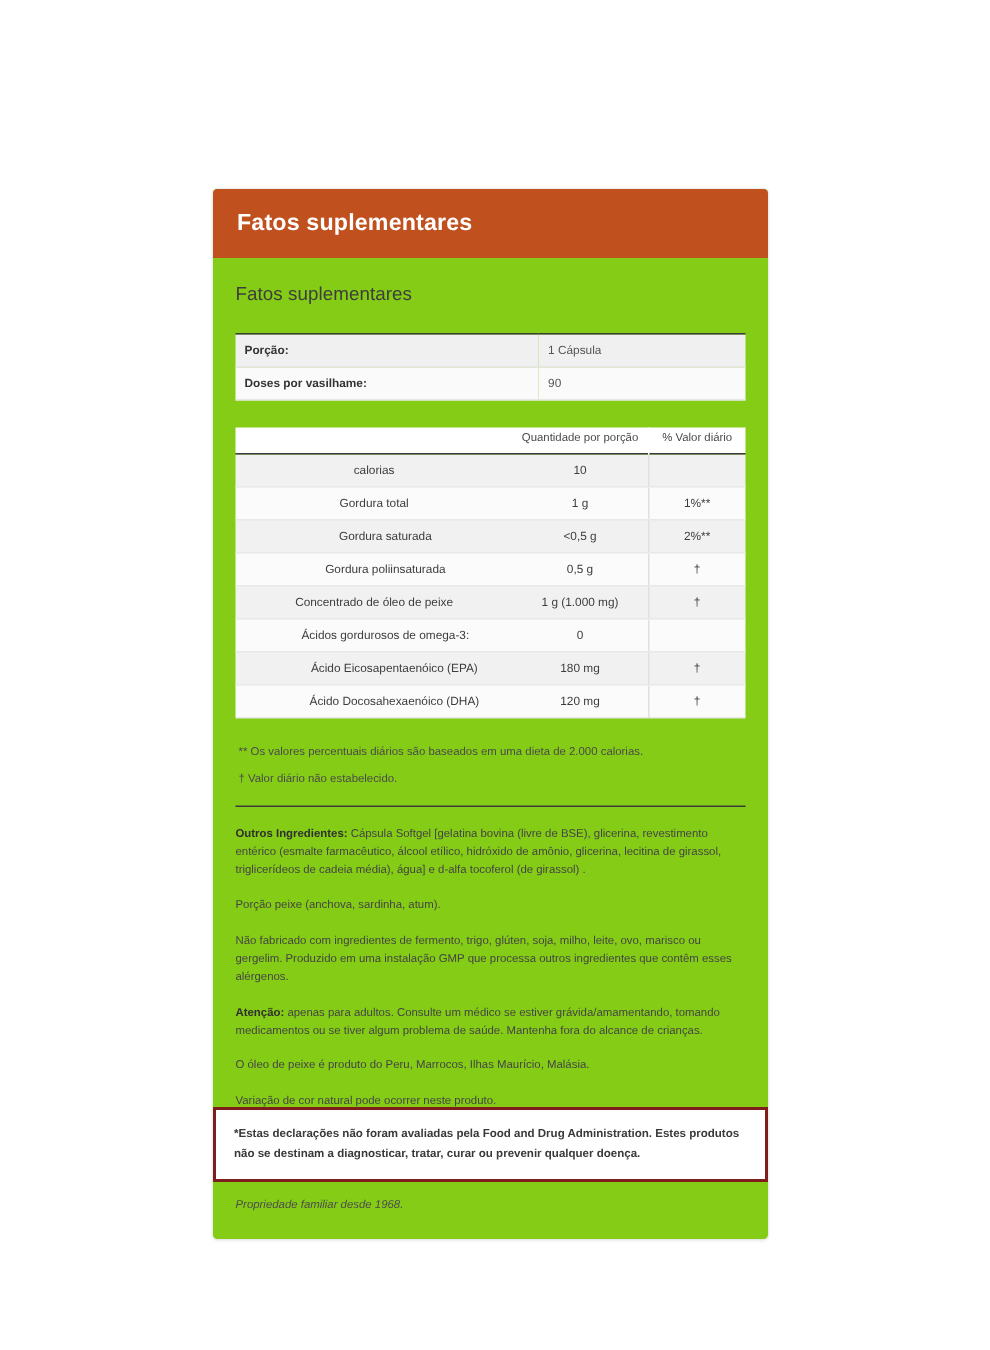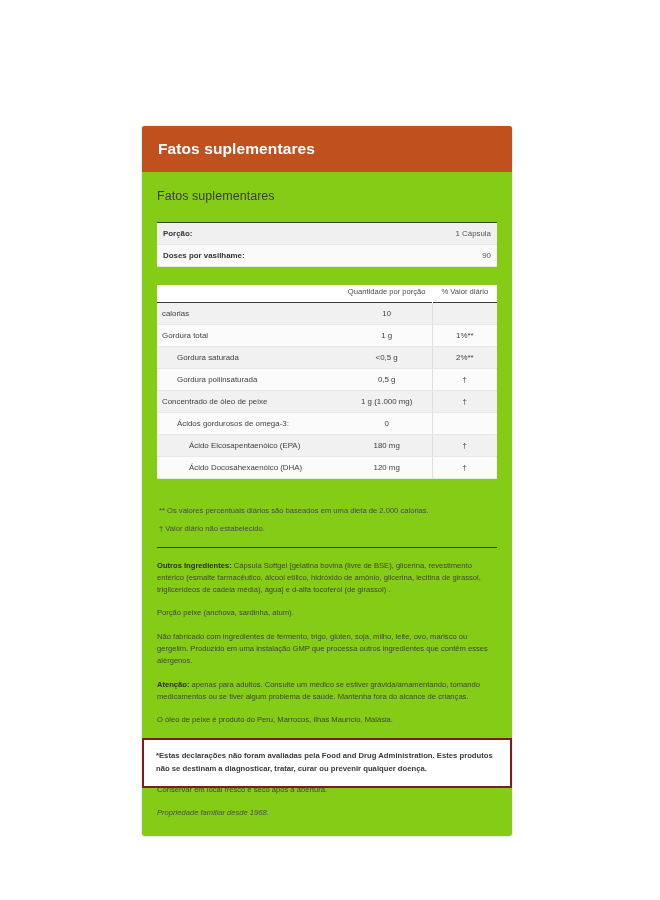--- a/index.html
+++ b/index.html
@@ -83,60 +83,60 @@
     border-bottom: 1px solid #e6e6e6;
   }
   .serving-table tr:nth-child(odd) td { background: #f0f0f0; }
   .serving-table tr:nth-child(even) td { background: #fafafa; }
   .serving-table td.lbl {
     font-weight: bold;
     color: #333;
     width: 56%;
   }
   .serving-table td.val {
-    text-align: right;
+    text-align: left;
     color: #555;
     font-weight: normal;
   }
 
   
   .nutri-head td {
     font-size: 7.6px;
     color: #4a4a4a;
     padding: 2px 4px 5px 4px;
     vertical-align: bottom;
     text-align: center;
     line-height: 1.28;
     background: #ffffff;
   }
   .nutri-head td.blank { width: 56%; }
   .nutri-head td.c-amt { width: 26%; }
   .nutri-head td.c-dv  { width: 18%; }
 
   .nutri-table {
-    margin-bottom: 26px;
+    margin-bottom: 16px;
   }
   .nutri-table .sep-top td {
     border-top: 1.6px solid #3a3a3a;
     padding: 0;
     height: 0;
     line-height: 0;
     font-size: 0;
   }
   .nutri-table tbody.rows td {
     font-size: 7.9px;
     padding: 6px 5px 6px 5px;
     border-bottom: 1px solid #e8e8e8;
     vertical-align: middle;
     color: #3d3d3d;
   }
   .nutri-table tbody.rows tr:nth-child(odd) td { background: #f1f1f1; }
   .nutri-table tbody.rows tr:nth-child(even) td { background: #fbfbfb; }
 
-  .nutri-table td.name   { text-align: left; width: 56%; padding-left: 8px; }
+  .nutri-table td.name   { text-align: center; width: 56%; padding-left: 8px; }
   .nutri-table td.amount { text-align: center; width: 26%; }
   .nutri-table td.dv     {
     text-align: center;
     width: 18%;
     border-left: 1px solid #e0e0e0;
   }
   .nutri-head td.c-dv { border-left: 1px solid #ffffff; }
 
   .indent-1 { padding-left: 20px !important; }
   .indent-2 { padding-left: 32px !important; }

